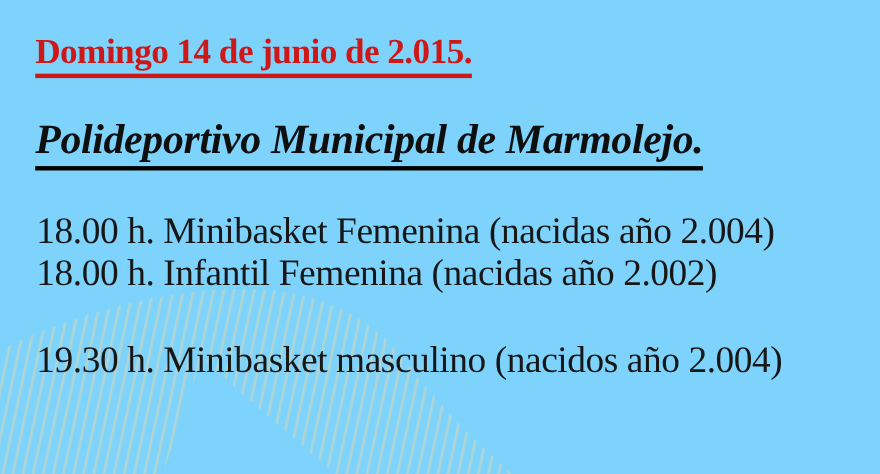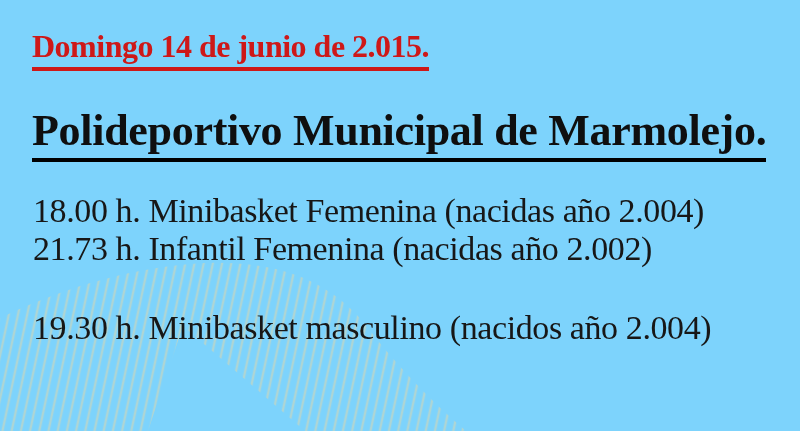--- a/index.html
+++ b/index.html
@@ -41,27 +41,28 @@
     color: #ce1818;
     border-bottom: 4px solid #ce1818;
     padding-bottom: 2px;
     white-space: nowrap;
   }
   .venue-title {
     position: absolute;
     left: 32px;
     top: 105px;
     display: inline-block;
-    font-size: 44px;
+    font-size: 38px;
     font-weight: bold;
     letter-spacing: -0.3px;
     color: #0f0f0f;
     border-bottom: 4px solid #000000;
     padding-bottom: 2px;
     white-space: nowrap;
+    font-style: italic;
   }
   .session-group {
     position: absolute;
     left: 33px;
     font-size: 34px;
     font-weight: normal;
     letter-spacing: -0.4px;
     color: #171717;
     line-height: 38px;
     white-space: nowrap;
@@ -93,21 +94,21 @@
   </svg>
 
   <div class="text-layer">
 
     <div class="date-title">Domingo 14 de junio de 2.015.</div>
 
     <div class="venue-title">Polideportivo Municipal de Marmolejo.</div>
 
     <div class="session-group first">
       <div class="session-line">18.00 h. Minibasket Femenina (nacidas año 2.004)</div>
-      <div class="session-line">21.73 h. Infantil Femenina (nacidas año 2.002)</div>
+      <div class="session-line">18.00 h. Infantil Femenina (nacidas año 2.002)</div>
     </div>
 
     <div class="session-group second">
       <div class="session-line">19.30 h. Minibasket masculino (nacidos año 2.004)</div>
     </div>
 
   </div>
 </div>
 
 </body></html>

